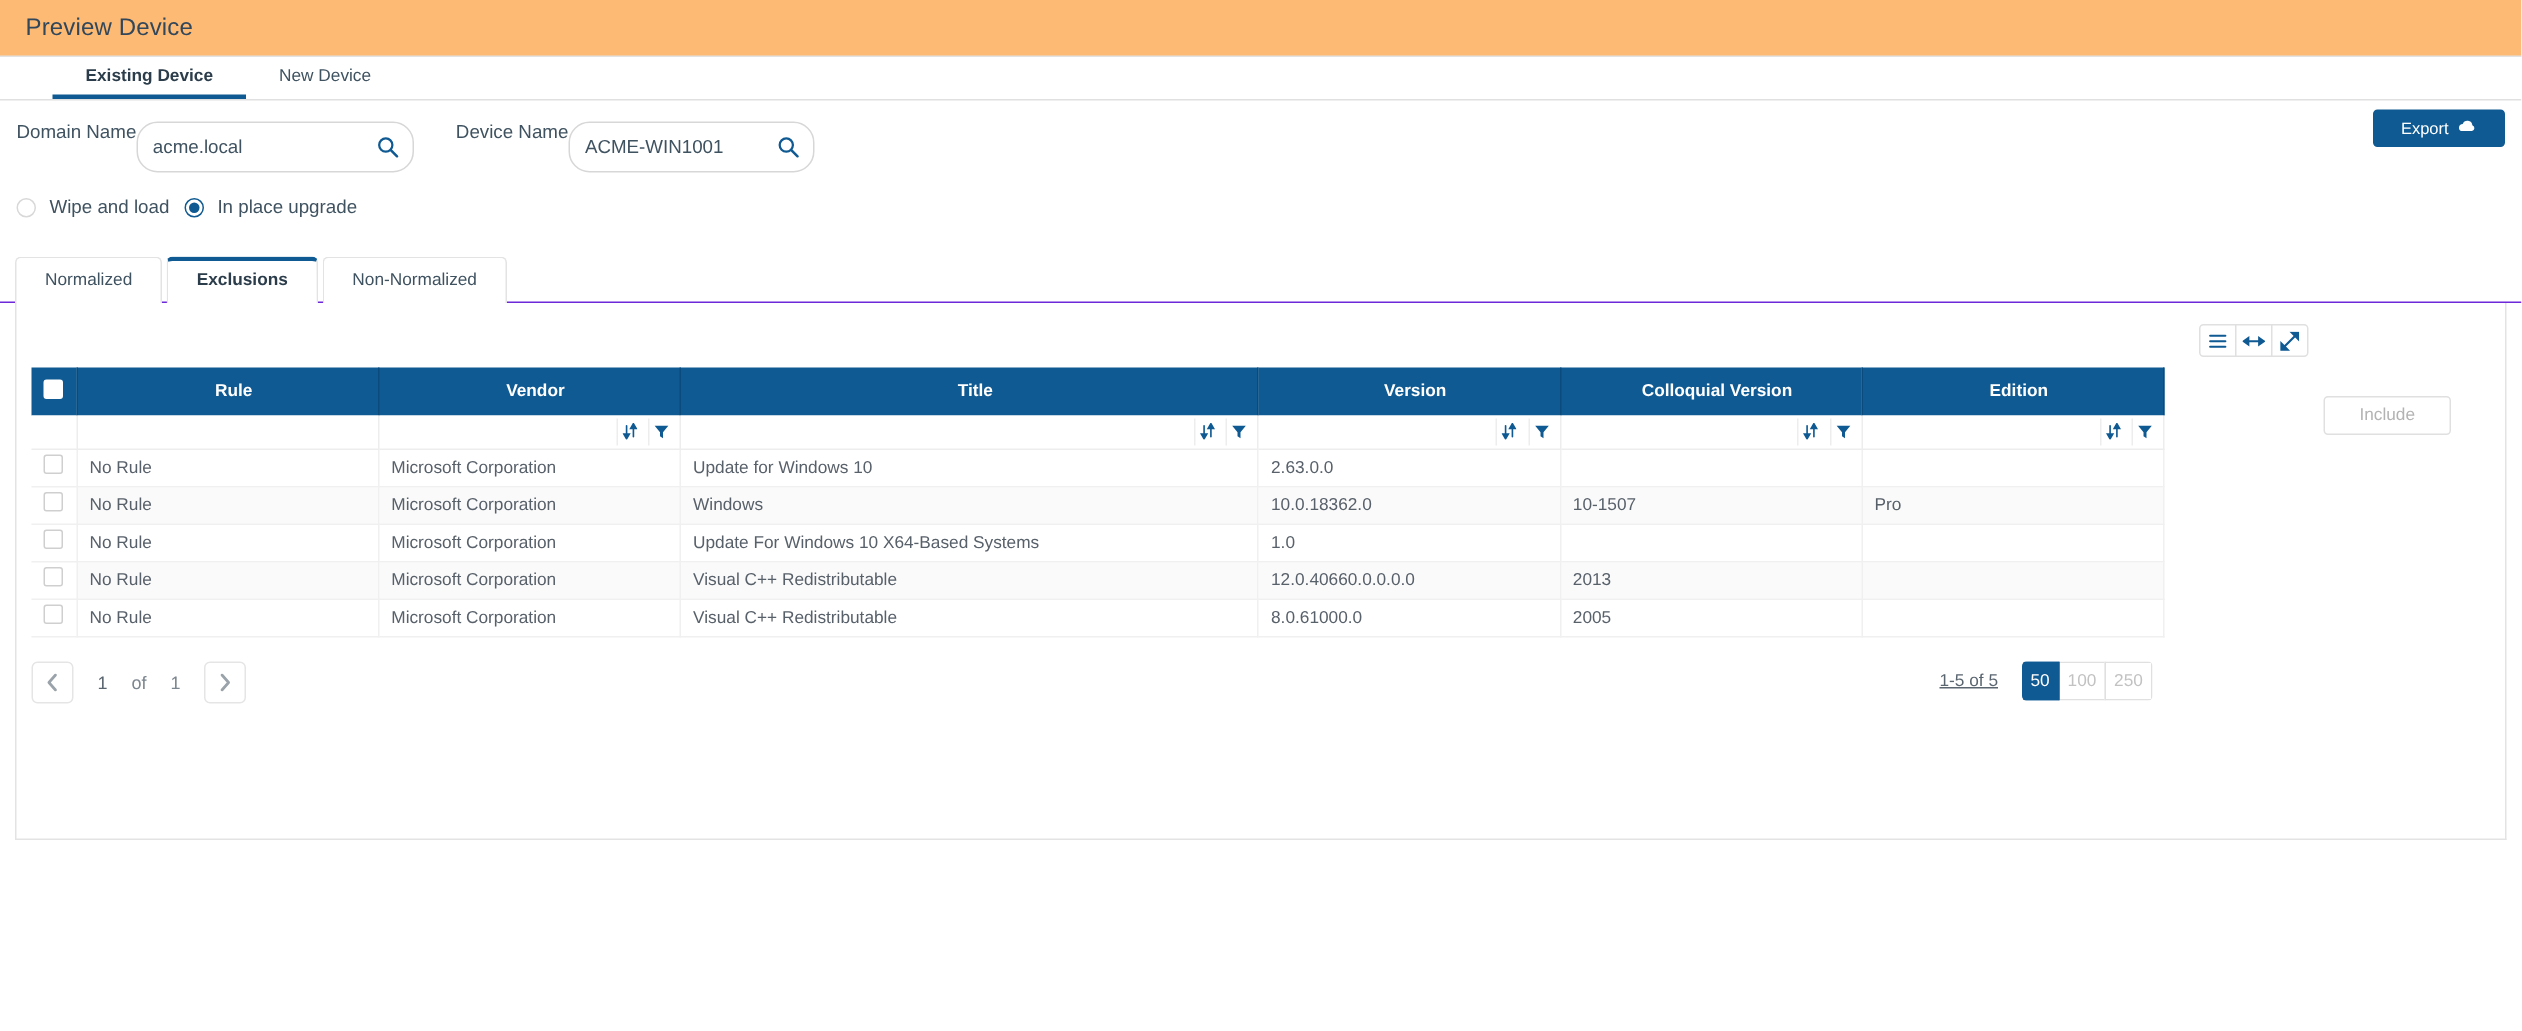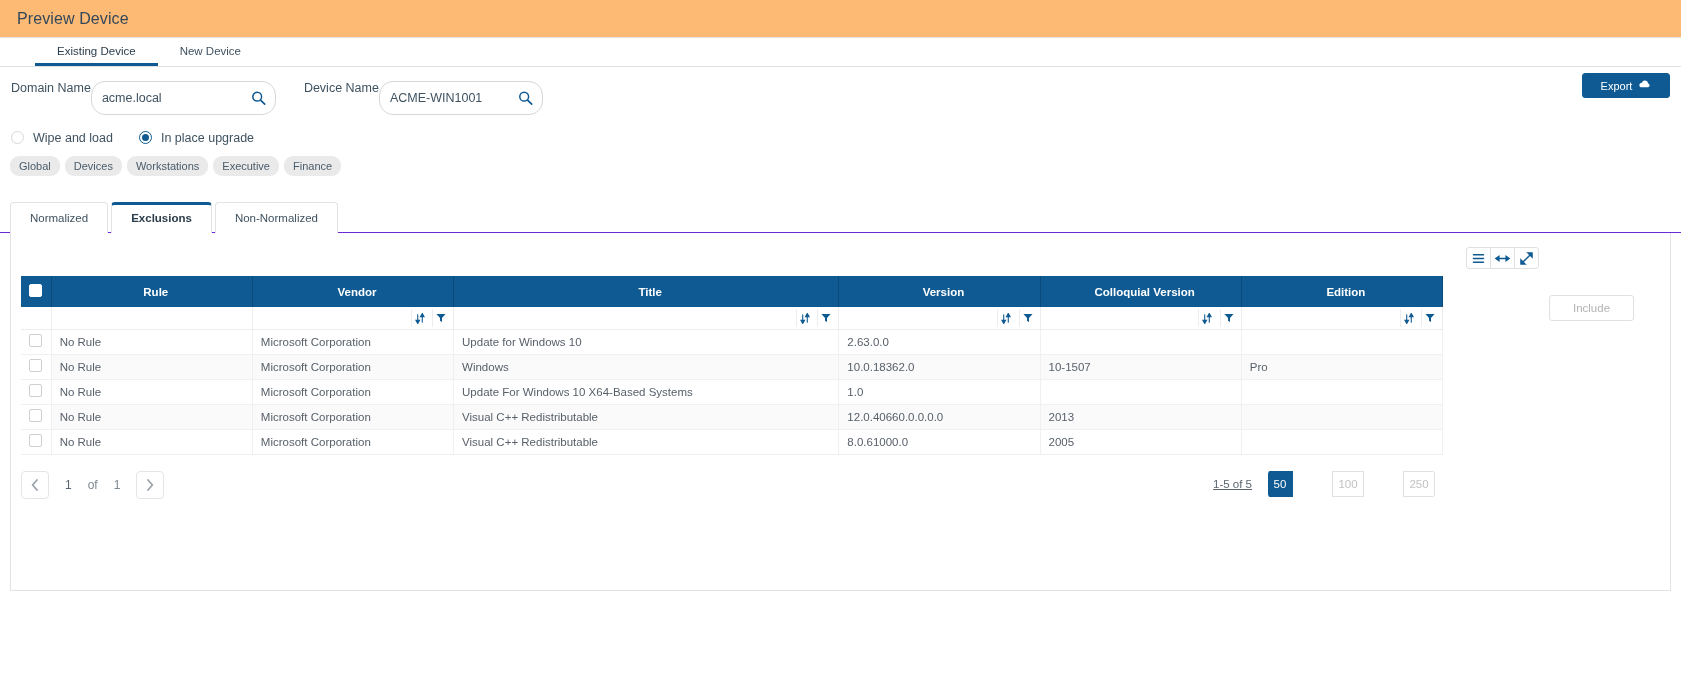--- a/index.html
+++ b/index.html
@@ -34,21 +34,21 @@
   }
   .toptab {
     font-size: 11.5px;
     color: #3f5260;
     padding: 0 22px;
     display: flex; align-items: center;
     border-bottom: 3px solid transparent;
     cursor: pointer;
     white-space: nowrap;
   }
-  .toptab.active { border-bottom-color: #0f5a92; color: #2b3c4a; }
+  .toptab.active { border-bottom-color: #0f5a92; color: #2b3c4a; font-weight: bold; }
 
   
   .formarea { position: relative; padding: 14px 0 0 0; }
   .fields { display: flex; padding-left: 11px; gap: 28px; }
   .field { display: flex; flex-direction: row; }
   .field-label {
     font-size: 12.5px; color: #3f5260; margin-bottom: 9px;
   }
   .input-wrap {
     position: relative;
@@ -79,21 +79,21 @@
     font-size: 11px;
     display: flex; align-items: center; justify-content: center; gap: 6px;
     cursor: pointer; padding: 0 12px;
   }
 
   
   .radios {
     display: flex; align-items: center; gap: 10px;
     padding: 16px 0 0 11px;
   }
-  .radio { display: flex; align-items: flex-start; gap: 9px; cursor: pointer; margin-right: 16px; }
+  .radio { display: flex; align-items: center; gap: 9px; cursor: pointer; }
   .radio .dot {
     width: 13px; height: 13px; border-radius: 50%;
     border: 1px solid #d8d8d8; background: #fff;
     display: inline-block; position: relative;
   }
   .radio.checked .dot { border-color: #0f5a92; background: #fff; }
   .radio.checked .dot::after {
     content: ""; position: absolute; inset: 2px;
     border-radius: 50%; background: #0f5a92;
   }
@@ -236,21 +236,21 @@
     display: flex; align-items: center; justify-content: center;
     cursor: pointer; font-size: 14px;
   }
   .pg-num { font-size: 12px; color: #5a6570; margin: 0 16px; }
   .pg-of { font-size: 12px; color: #7c868f; margin: 0 16px 0 0; }
   .pg-right {
     position: absolute; right: 0; top: 16px;
     display: flex; align-items: center;
   }
   .pg-count { font-size: 11.5px; color: #5a6570; margin-right: 16px; text-decoration: underline; }
-  .sizes { display: flex; border-radius: 3px; overflow: hidden; gap: 40px; }
+  .sizes { display: flex; border-radius: 3px; overflow: hidden; }
   .size {
     width: 26px; height: 26px;
     border: 1px solid #e0e0e0; margin-left: -1px;
     font-size: 11.5px; color: #c2c2c2; background: #fff;
     display: flex; align-items: center; justify-content: center;
     cursor: pointer;
   }
   .size.active { background: #0f5a92; color: #fff; border-color: #0f5a92; z-index:1; }
   .size.wide { width: 32px; }
 </style>
@@ -313,27 +313,20 @@
     <div class="radio">
       <span class="dot"></span>
       <span class="rlabel">Wipe and load</span>
     </div>
     <div class="radio checked">
       <span class="dot"></span>
       <span class="rlabel">In place upgrade</span>
     </div>
   </div>
 
-  <div class="chips">
-    <span class="chip">Global</span>
-    <span class="chip">Devices</span>
-    <span class="chip">Workstations</span>
-    <span class="chip">Executive</span>
-    <span class="chip">Finance</span>
-  </div>
 </div>
 
 <div class="subtabs">
   <div class="subtab">
     <span>Normalized</span>
   </div>
   <div class="subtab active">
     <span>Exclusions</span>
   </div>
   <div class="subtab">

